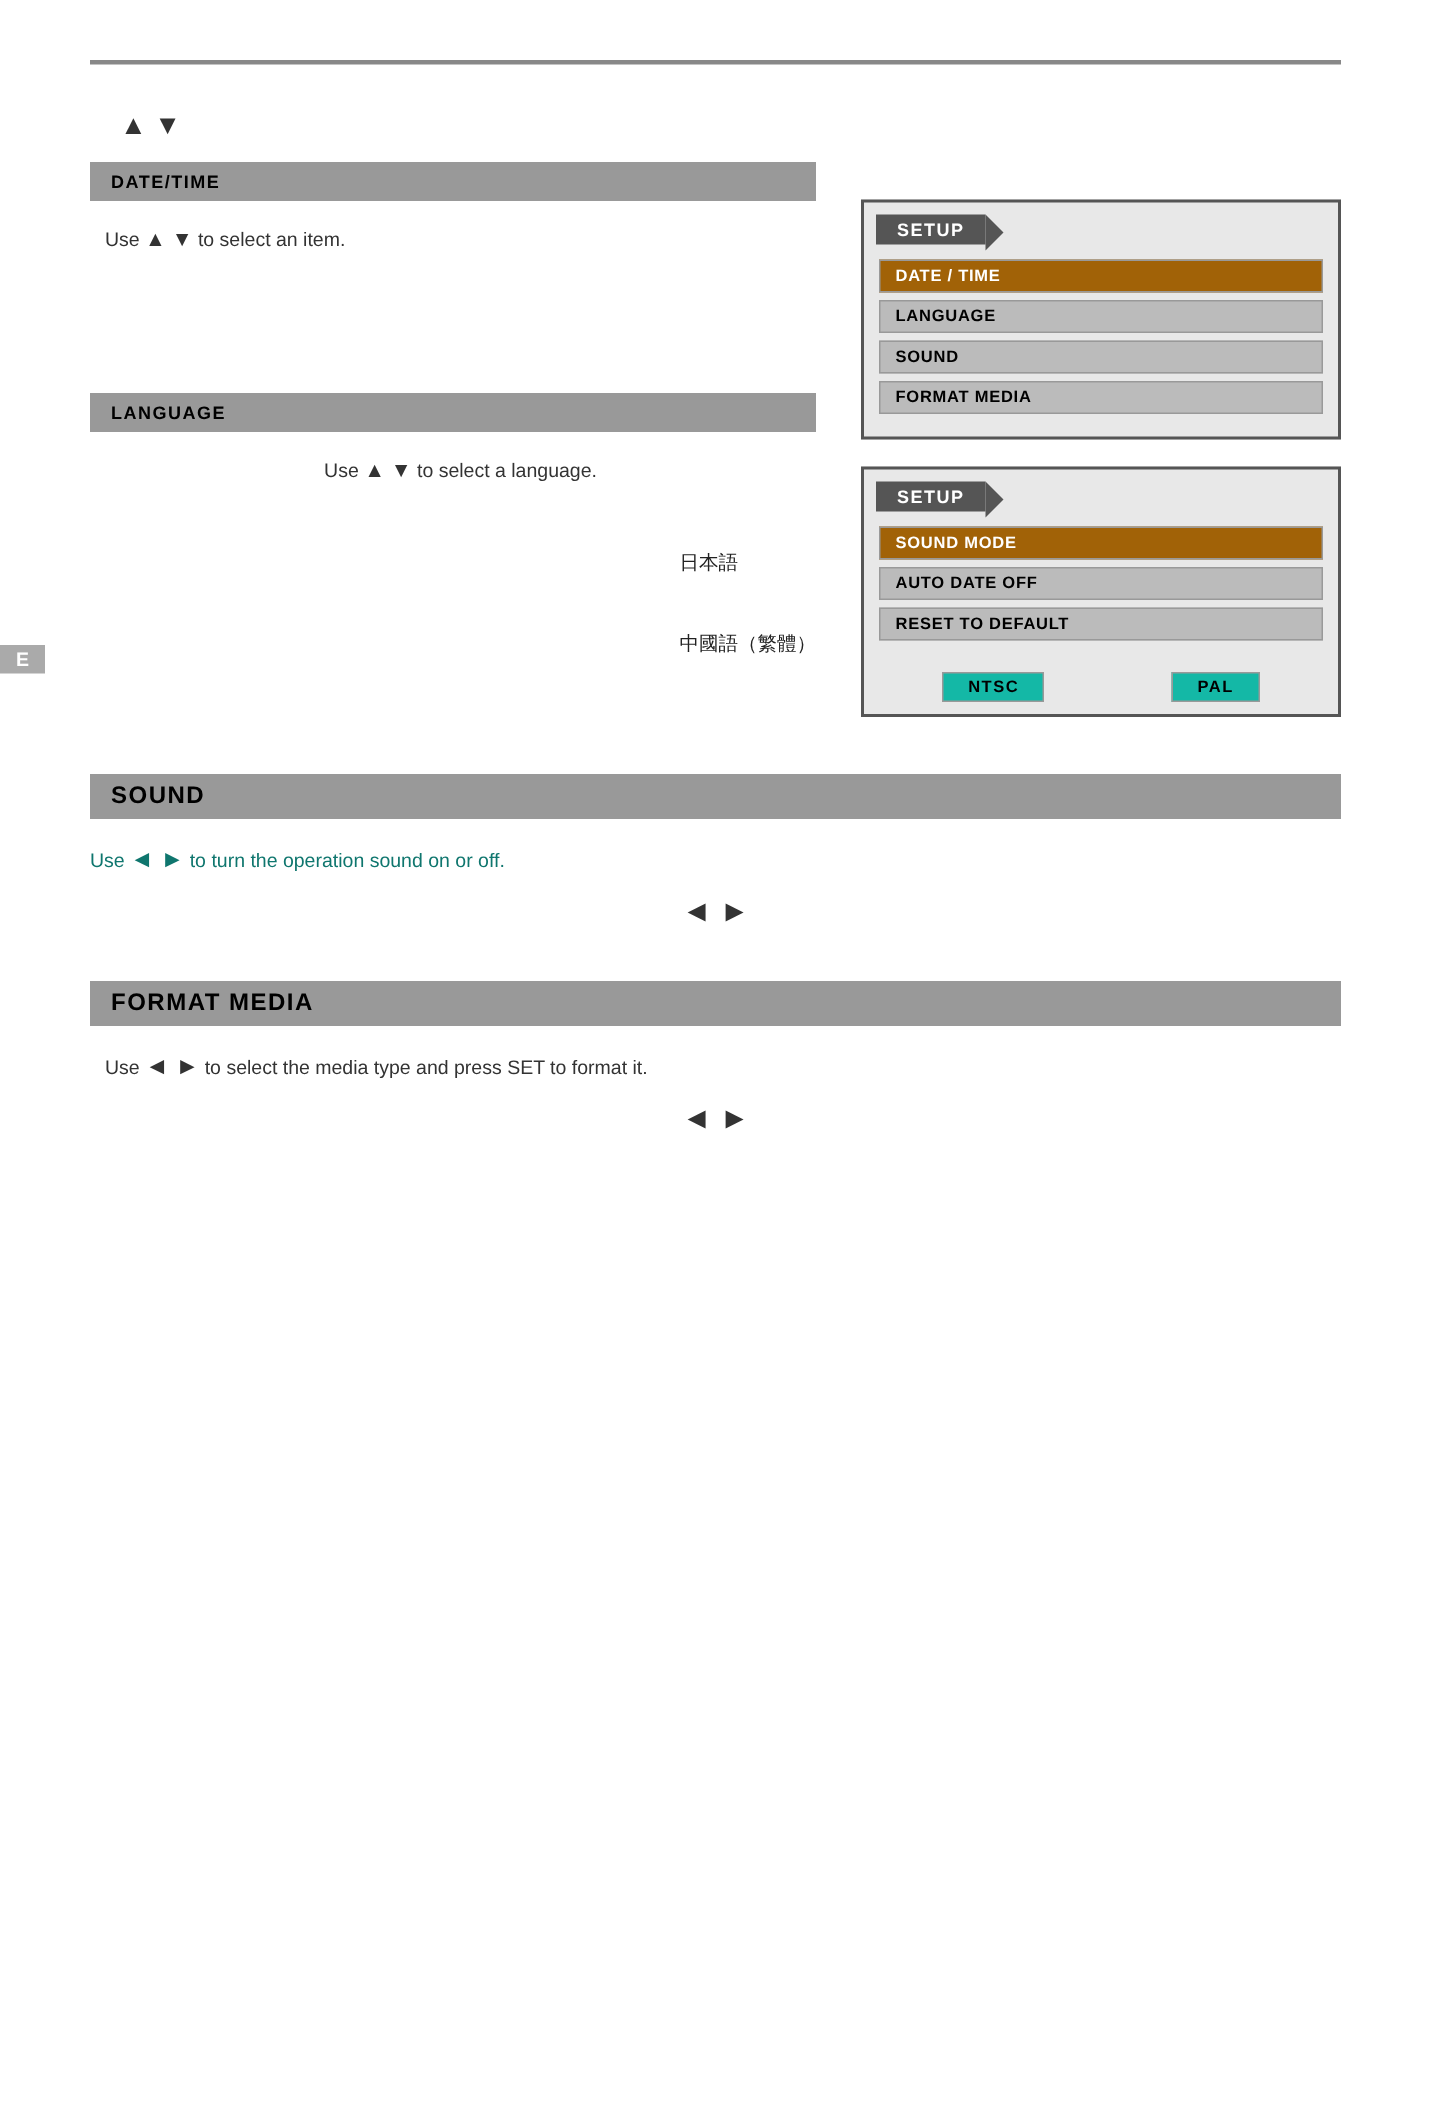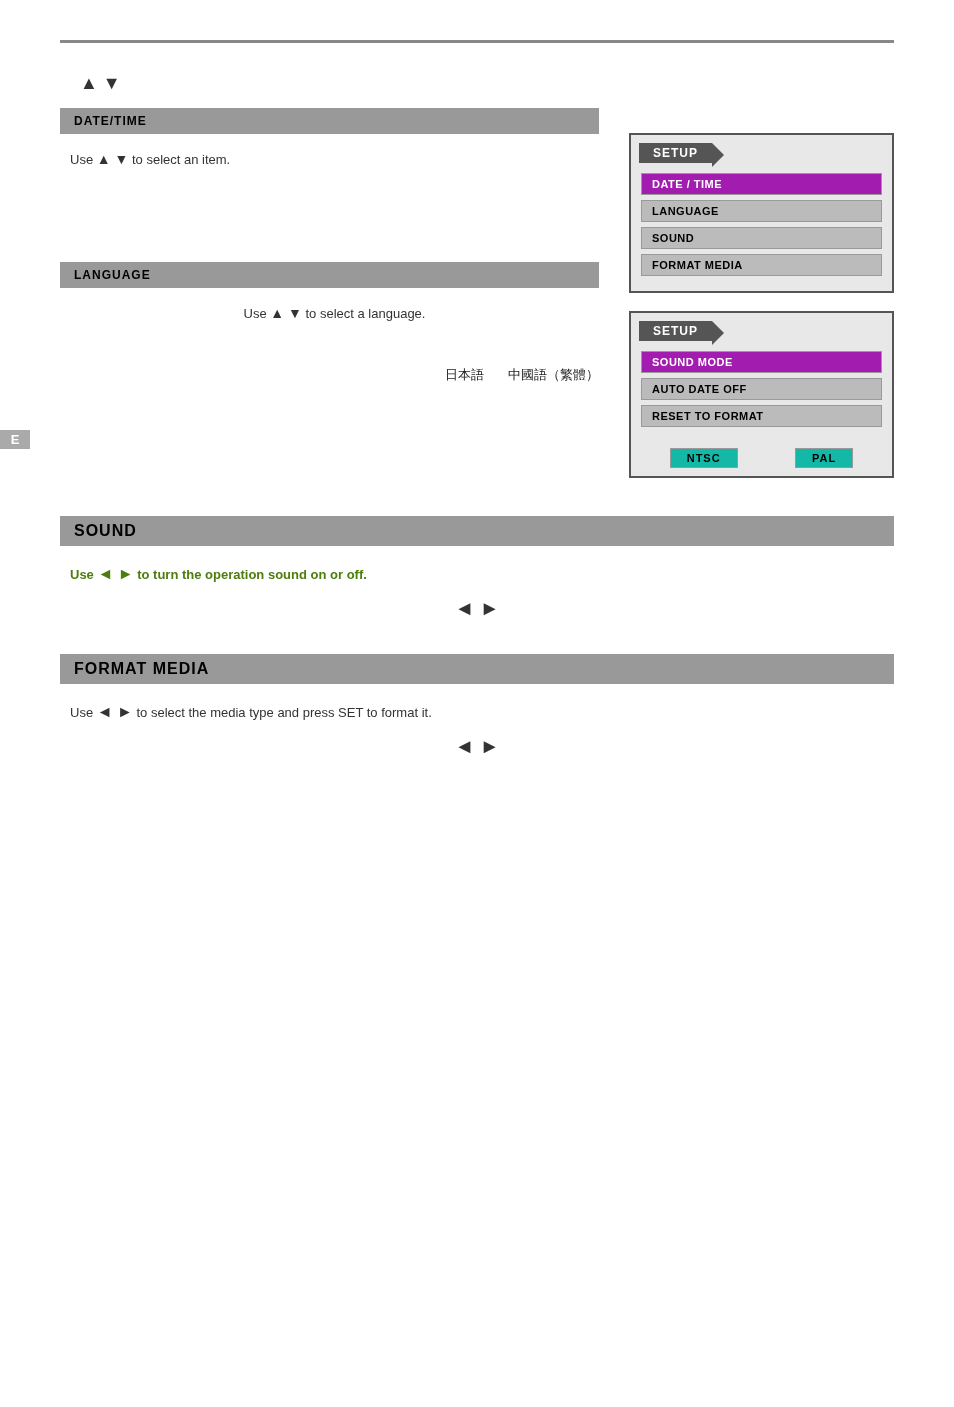--- a/index.html
+++ b/index.html
@@ -105,21 +105,21 @@
       color: #000;
       font-size: 11px;
       font-weight: bold;
       padding: 4px 10px;
       margin-bottom: 5px;
       letter-spacing: 0.5px;
       border: 1px solid #999;
     }
 
     .menu-diagram-item.highlighted {
-      background: #a21caf;
+      background: #a16207;
       color: #fff;
     }
 
     
     .ntsc-pal {
       display: flex;
       justify-content: space-around;
       padding: 6px 10px 8px 10px;
     }
 
@@ -171,25 +171,23 @@
       text-align: center;
     }
 
     .lang-option {
       font-size: 13px;
       color: #222;
     }
 
     .sound-desc {
       font-size: 13px;
-      color: #4d7c0f;
-      line-height: 1.7;
-      margin-left: 10px;
+      color: #0f766e;
+      line-height: 1.7;
       margin-bottom: 8px;
-      font-weight: bold;
     }
 
     .format-desc {
       font-size: 13px;
       color: #333;
       line-height: 1.7;
       margin-left: 10px;
       margin-bottom: 8px;
     }
   </style>
@@ -216,46 +214,46 @@
 
       <div style="height: 90px;"></div>
 
       <div class="section-header">LANGUAGE</div>
 
       <div class="lang-desc">
         <span>Use <span style="font-size:14px;">▲ ▼</span> to select a language.</span>
       </div>
 
       <div style="margin-top: 40px; margin-left: 10px; display: flex; gap: 40px; justify-content: flex-end; padding-right: 0;">
-        <div style="margin-left: auto; display: flex; gap: 24px;">
+        <div style="margin-left: auto; display: flex; gap: 36px; flex-direction: column;">
           <span class="lang-option">日本語</span>
           <span class="lang-option">中國語（繁體）</span>
         </div>
       </div>
 
     </div>
 
-    <div style="width: 265px; flex-shrink: 0; margin-top: 60px;">
+    <div style="width: 320px; flex-shrink: 0; margin-top: 60px;">
 
       <div class="menu-diagram">
         <div class="menu-diagram-tab">SETUP</div>
         <div class="menu-diagram-items">
           <div class="menu-diagram-item highlighted">DATE / TIME</div>
           <div class="menu-diagram-item">LANGUAGE</div>
           <div class="menu-diagram-item">SOUND</div>
           <div class="menu-diagram-item">FORMAT  MEDIA</div>
         </div>
       </div>
 
       <div class="menu-diagram">
         <div class="menu-diagram-tab">SETUP</div>
         <div class="menu-diagram-items">
           <div class="menu-diagram-item highlighted">SOUND  MODE</div>
           <div class="menu-diagram-item">AUTO  DATE  OFF</div>
-          <div class="menu-diagram-item">RESET  TO  FORMAT</div>
+          <div class="menu-diagram-item">RESET  TO  DEFAULT</div>
         </div>
         <div class="ntsc-pal">
           <div class="ntsc-btn">NTSC</div>
           <div class="pal-btn">PAL</div>
         </div>
       </div>
 
     </div>
   </div>
 

